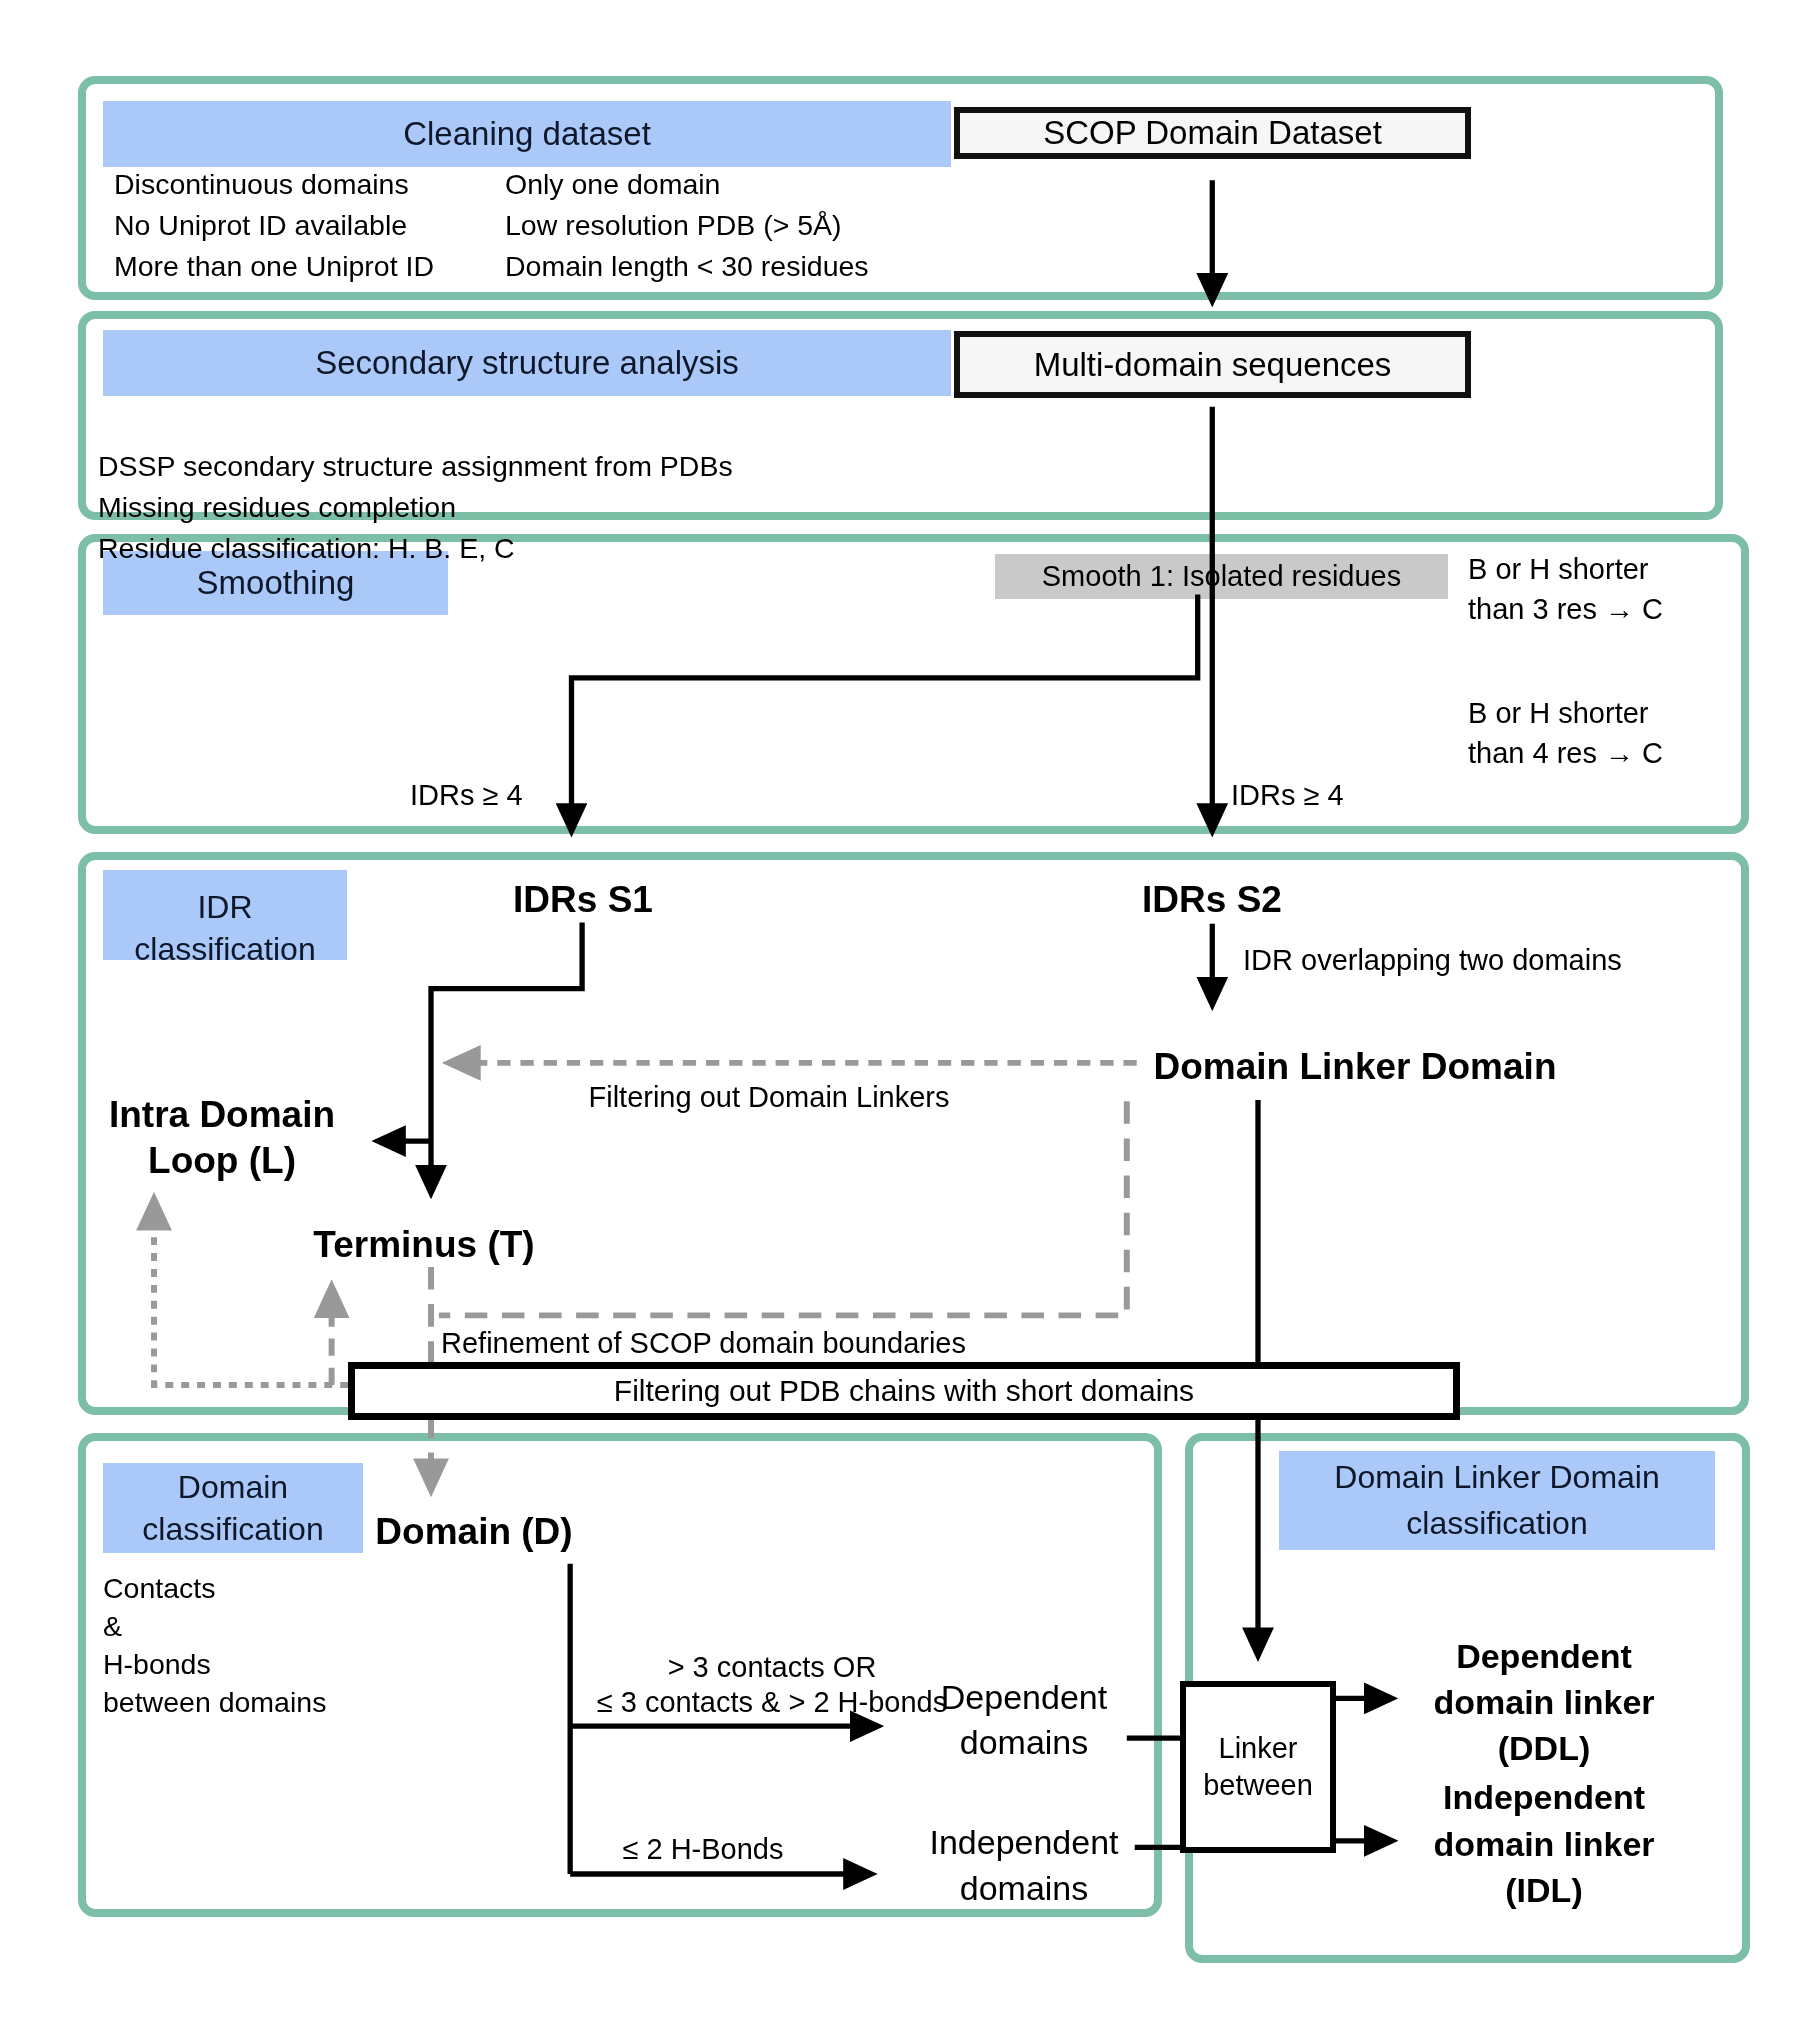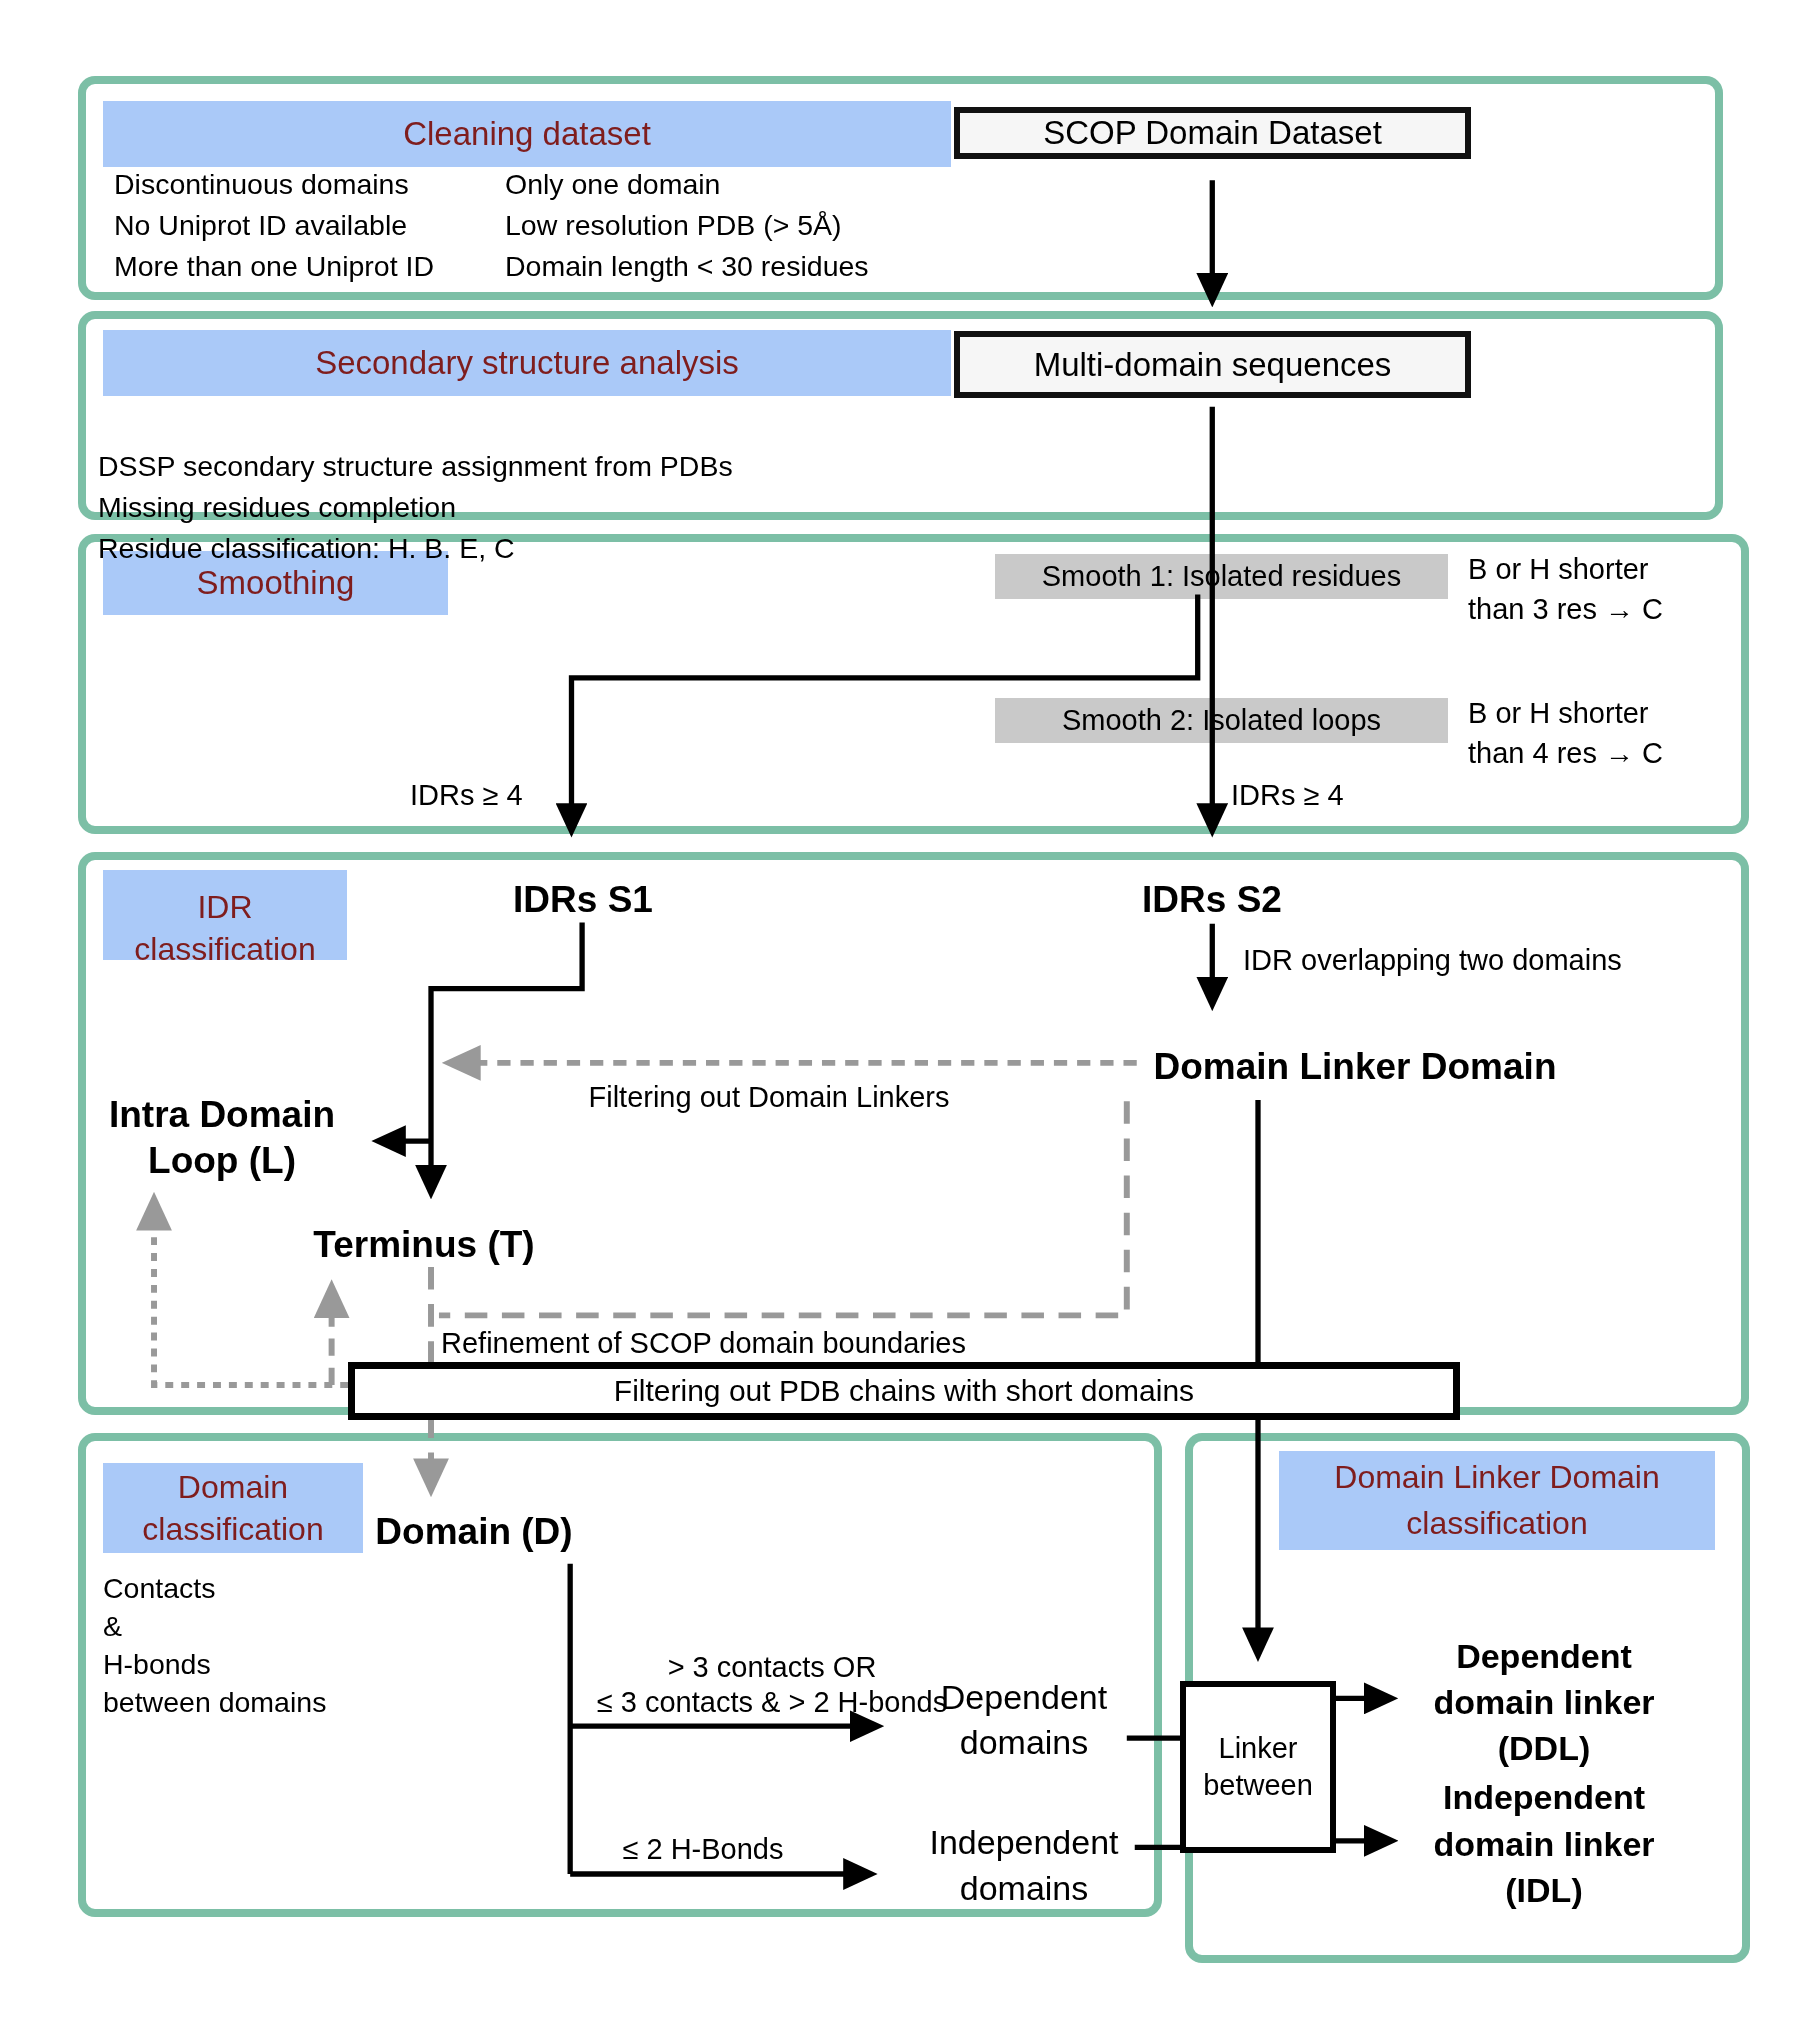--- a/index.html
+++ b/index.html
@@ -1,19 +1,19 @@
 <!DOCTYPE html>
 <html style="font-size:10.6px"><head>
 <meta charset="utf-8">
 <style>
   html,body{margin:0;padding:0;background:#ffffff;}
   body{font-family:"Liberation Sans", sans-serif; color:#000;}
   #canvas{position:relative;width:1801px;height:2035px;background:#fff;overflow:hidden;}
   .section{position:absolute;border:8.6px solid #7cbfa6;border-radius:17px;background:#fff;box-sizing:border-box;z-index:1;}
-  .hdr{position:absolute;background:#aac9f8;color:#7f1d1d;text-align:center;z-index:5;box-sizing:border-box;}
+  .hdr{position:absolute;background:#aac9f8;color:#0f172a;text-align:center;z-index:5;box-sizing:border-box;}
   .hdr .l{display:block;}
   .graybox{position:absolute;background:#c9c9c9;display:flex;align-items:center;justify-content:center;font-size:29px;z-index:1;box-sizing:border-box;}
   .iobox{position:absolute;background:#f6f6f6;border:6px solid #111;display:flex;align-items:center;justify-content:center;font-size:33px;z-index:4;box-sizing:border-box;}
   .whitebox{position:absolute;background:#fff;border:7.3px solid #000;display:flex;align-items:center;justify-content:center;font-size:30px;z-index:4;box-sizing:border-box;}
   .lbl{position:absolute;white-space:nowrap;z-index:6;}
   .c{transform:translate(-50%,-50%);}
   .body43{font-size:28.5px;line-height:41px;}
   .note44{font-size:29px;line-height:40px;}
   .b56{font-size:37px;font-weight:bold;}
   .b52{font-size:34px;font-weight:bold;}
@@ -28,23 +28,20 @@
 
   <div class="section" style="left:78px;top:76px;width:1645px;height:224px;"></div>
   <div class="section" style="left:78px;top:311px;width:1645px;height:209px;"></div>
   <div class="section" style="left:78px;top:534px;width:1671px;height:300px;"></div>
   <div class="section" style="left:78px;top:852px;width:1671px;height:563px;"></div>
   <div class="section" style="left:78px;top:1433px;width:1084px;height:484px;"></div>
   <div class="section" style="left:1185px;top:1433px;width:565px;height:530px;"></div>
 
   <div class="graybox" style="left:995px;top:554px;width:453px;height:45px;">
     <span>Smooth 1: Isolated residues</span>
-  </div>
-  <div class="graybox" style="left:995px;top:698px;width:453px;height:45px;">
-    <span>Smooth 2: Isolated loops</span>
   </div>
 
   <svg class="lines" width="1801" height="2035" viewBox="0 0 2717 3071">
     <defs>
       <marker id="ab" markerWidth="6.5" markerHeight="6" refX="5" refY="3" orient="auto">
         <path d="M0,0 L6.5,3 L0,6 Z" fill="#000"></path>
       </marker>
       <marker id="ag" markerWidth="6.5" markerHeight="6" refX="5" refY="3" orient="auto">
         <path d="M0,0 L6.5,3 L0,6 Z" fill="#999999"></path>
       </marker>

